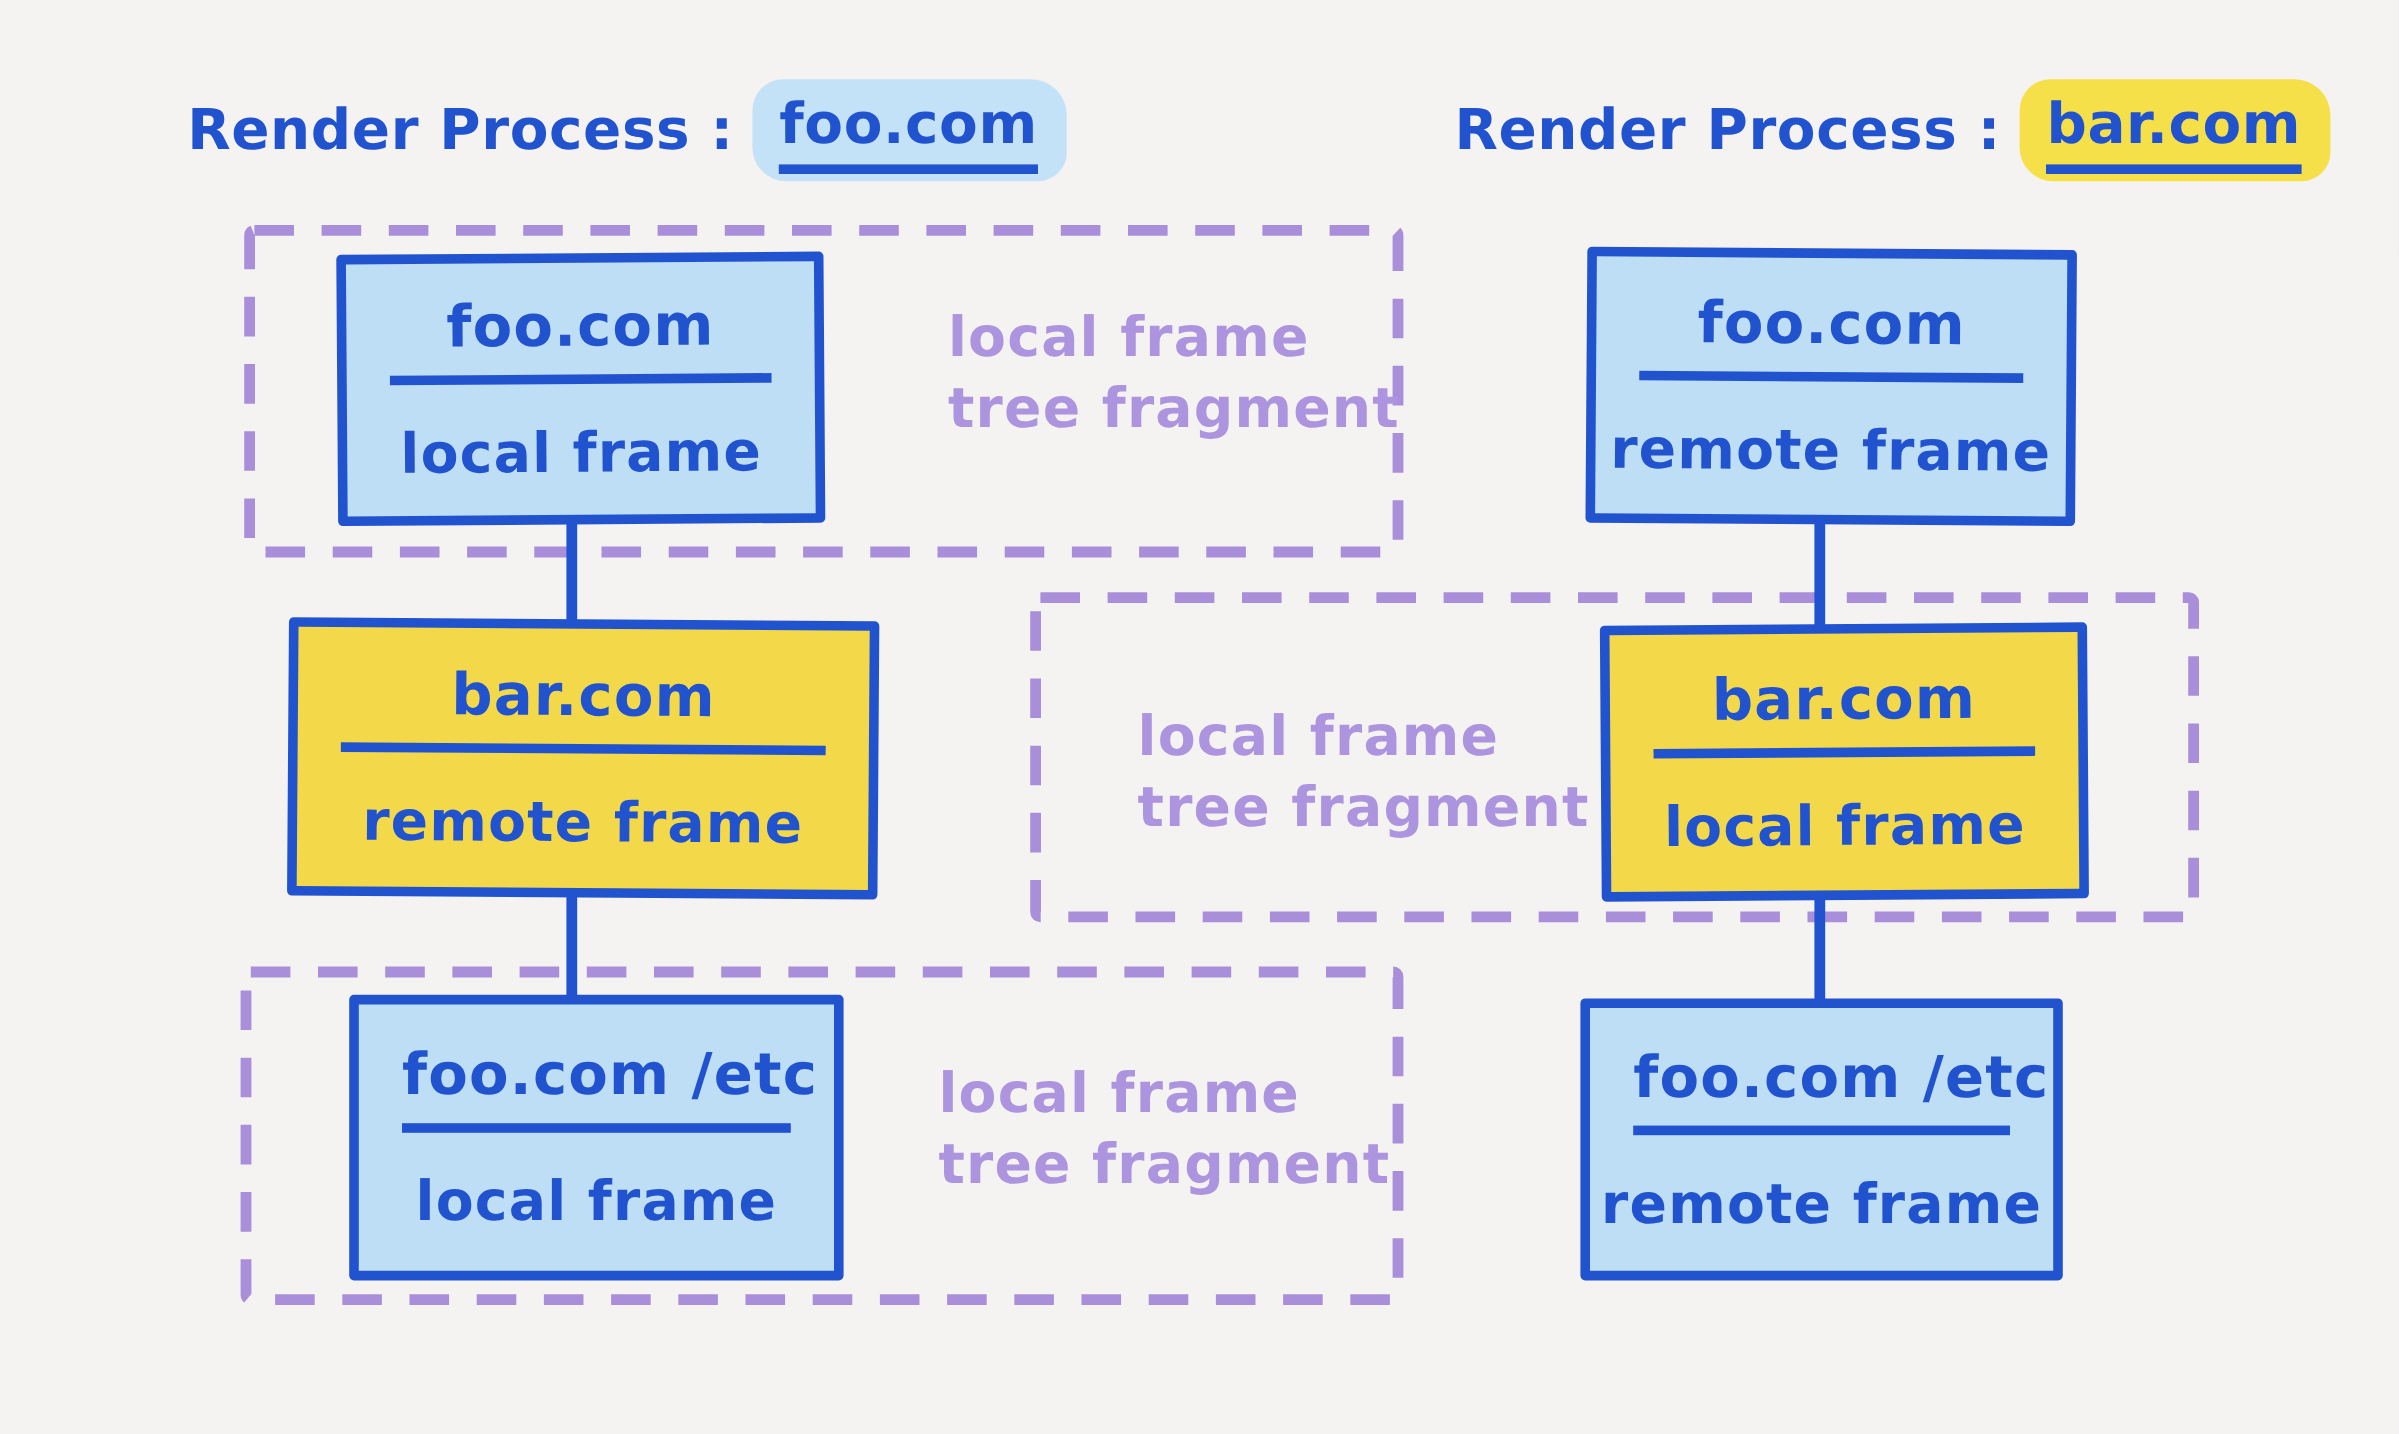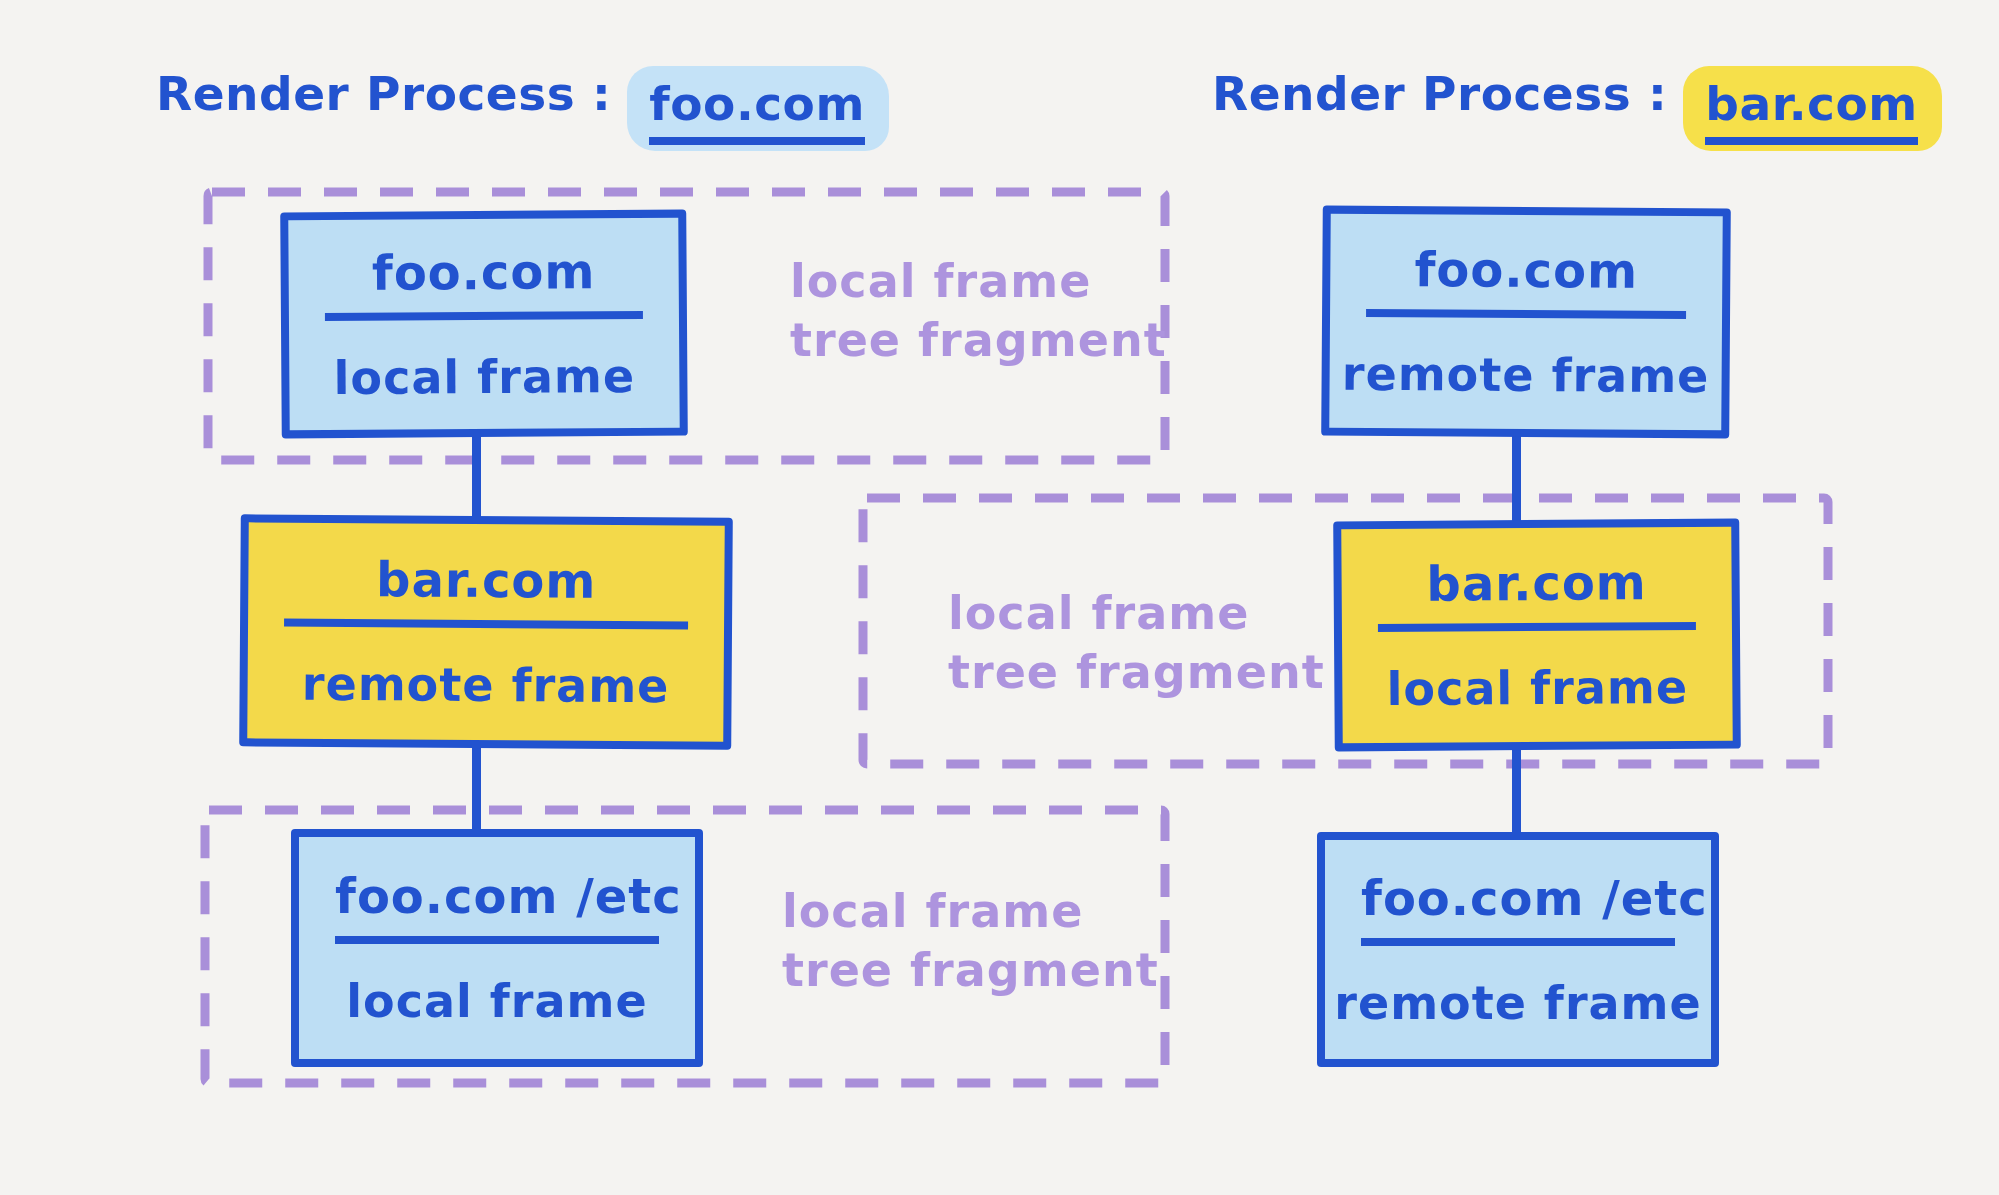--- a/index.html
+++ b/index.html
@@ -18,21 +18,21 @@
     color: var(--ink-blue, #2253cf);
   }
 
   
   .process-title {
     position: absolute;
     font-size: 47px;
     letter-spacing: 0.5px;
     white-space: nowrap;
     display: flex;
-    align-items: flex-start;
+    align-items: center;
     gap: 16px;
   }
   .hl {
     display: inline-block;
     padding: 10px 24px 6px 22px;
     border-radius: 26px 30px 24px 28px;
   }
   .hl-blue   { background: var(--highlight-blue, #c4e2f7); }
   .hl-yellow { background: var(--highlight-yellow, #f6e04a); }
   .hl .hl-text {

